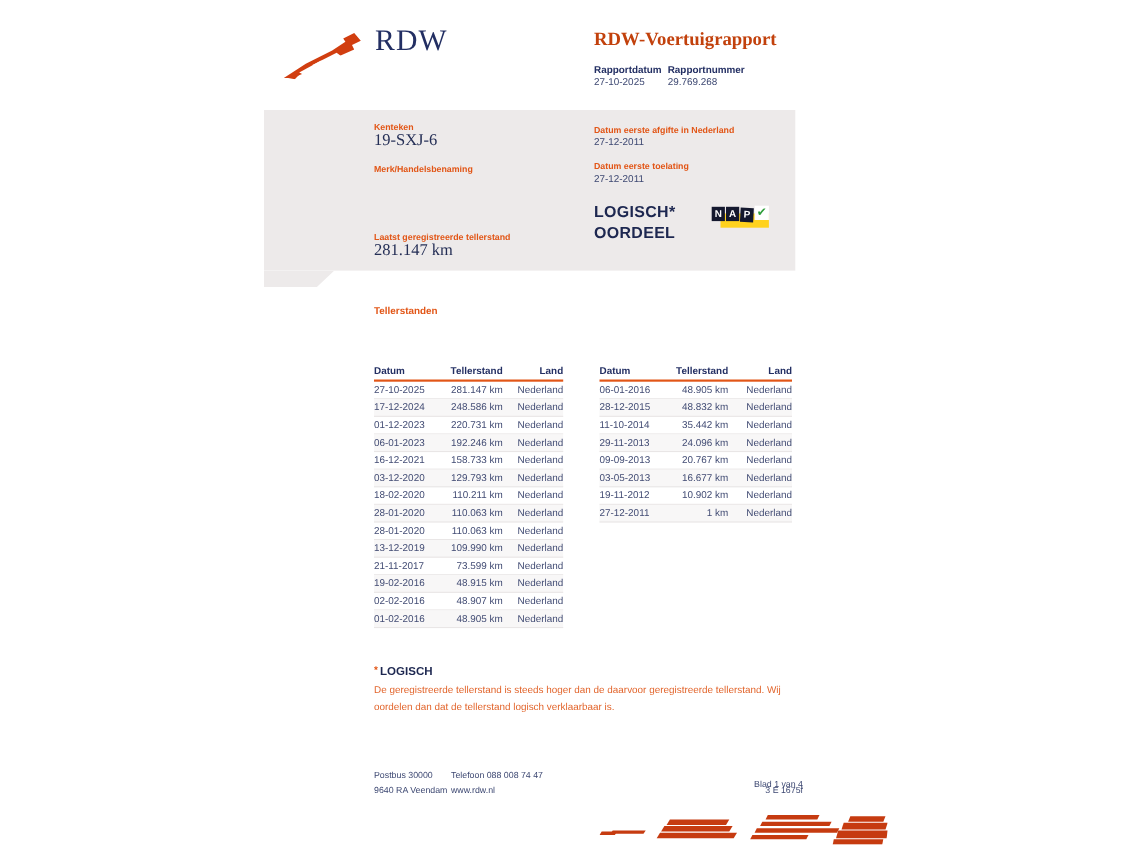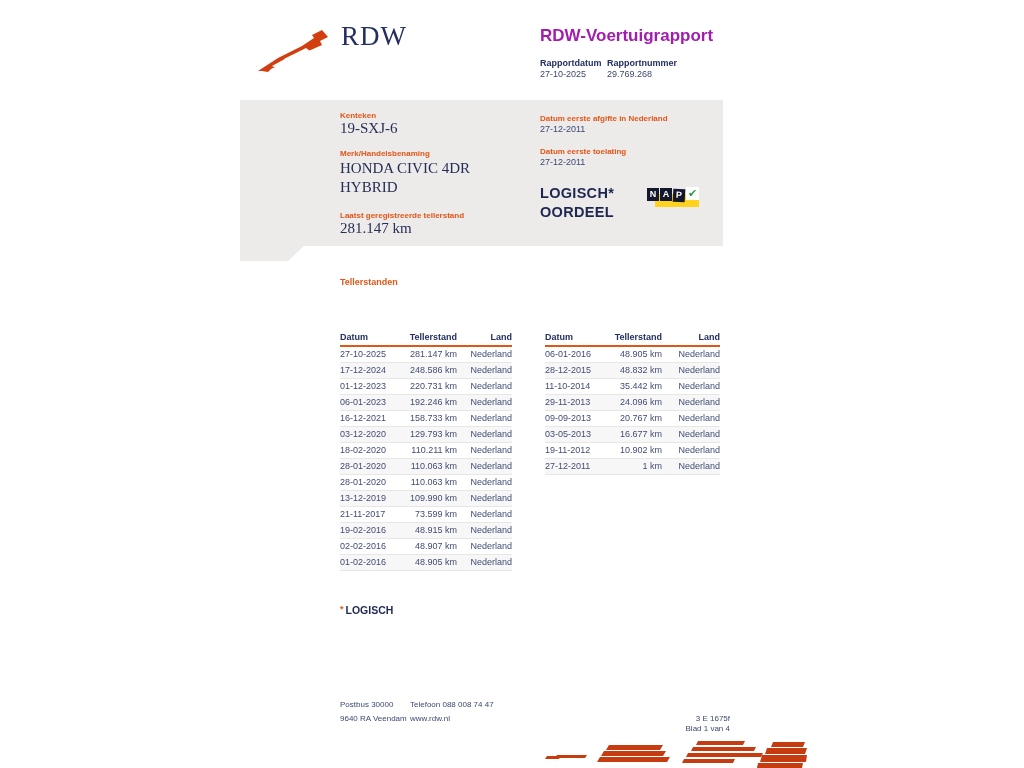--- a/index.html
+++ b/index.html
@@ -12,21 +12,21 @@
   .serif { font-family:"Liberation Serif","DejaVu Serif",serif; }
 
   
   .bird-logo { position:absolute; left:256px; top:28px; width:76px; height:44px; }
   .brand-text {
     position:absolute; left:341px; top:21px; font-size:27px; letter-spacing:1px;
     color:#232f63; font-family:"Liberation Serif","DejaVu Serif",serif;
   }
   .report-title {
     position:absolute; left:540px; top:26px; font-size:17px; font-weight:bold;
-    color:#a21caf; font-family:Liberation Sans, sans-serif;
+    color:#c2410c; font-family:Liberation Serif, serif;
   }
   .meta-label { position:absolute; top:58px; font-size:9px; font-weight:bold; color:#232f63; }
   .meta-value { position:absolute; top:69px; font-size:9px; color:#3d4872; }
   .mx1 { left:540px; } .mx2 { left:607px; }
 
   
   .panel { position:absolute; left:240px; top:100px; width:483px; height:146px; background:#edeaea; }
   .panel-tail {
     position:absolute; left:240px; top:246px; width:64px; height:15px; background:#edeaea;
     clip-path:polygon(0 0, 100% 0, calc(100% - 16px) 100%, 0 100%);
@@ -105,21 +105,20 @@
   <div class="meta-value mx1">27-10-2025</div>
   <div class="meta-value mx2">29.769.268</div>
 
   <div class="panel"></div>
   <div class="panel-tail"></div>
 
   <div class="f-label" style="left:340px; top:111px;">Kenteken</div>
   <div class="f-value-serif" style="left:340px; top:120px;">19-SXJ-6</div>
 
   <div class="f-label" style="left:340px; top:149px;text-align:right;">Merk/Handelsbenaming</div>
-  <div class="f-value-serif" style="left:340px; top:159px; width:138px; line-height:19px;">HONDA CIVIC 4DR HYBRID</div>
 
   <div class="f-label" style="left:340px; top:211px;">Laatst geregistreerde tellerstand</div>
   <div class="f-value-serif" style="left:340px; top:220px;">281.147 km</div>
 
   <div class="f-label" style="left:540px; top:114px;">Datum eerste afgifte in Nederland</div>
   <div class="f-value-sans" style="left:540px; top:124px;">27-12-2011</div>
 
   <div class="f-label" style="left:540px; top:147px;">Datum eerste toelating</div>
   <div class="f-value-sans" style="left:540px; top:157px;">27-12-2011</div>
 
@@ -264,26 +263,27 @@
           <span class="tcell c0">27-12-2011</span>
           <span class="tcell c1">1 km</span>
           <span class="tcell c2">Nederland</span>
         </div>
       </div>
   </div>
 
   <div class="note-head">
     <span class="star">*</span><span>LOGISCH</span>
   </div>
+  <div class="note-text">De geregistreerde tellerstand is steeds hoger dan de daarvoor geregistreerde tellerstand. Wij oordelen dan dat de tellerstand logisch verklaarbaar is.</div>
 
   <div class="foot" style="left:340px; top:700px;">Postbus 30000</div>
   <div class="foot" style="left:340px; top:714px;">9640 RA Veendam</div>
   <div class="foot" style="left:410px; top:700px;">Telefoon 088 008 74 47</div>
   <div class="foot" style="left:410px; top:714px;">www.rdw.nl</div>
-  <div class="foot fr" style="left:620px; top:724px;text-align:right;">Blad 1 van 4</div>
+  <div class="foot fr" style="left:620px; top:708px;text-align:right;">Blad 1 van 4</div>
   <div class="foot fr" style="left:620px; top:714px;">3 E 1675f</div>
 
   <svg class="stripes" width="262" height="32" viewBox="0 0 262 32">
     <g fill="#c63b10">
       <polygon points="2,20 16,20 14,23 0,23"></polygon>
       <polygon points="12,19 42,19 40,22 10,22"></polygon>
       <polygon points="64,9 118,9 115,14 61,14"></polygon>
       <polygon points="59,15 121,15 118,20 56,20"></polygon>
       <polygon points="55,21 125,21 122,26 52,26"></polygon>
       <polygon points="153,5 200,5 198,9 151,9"></polygon>

